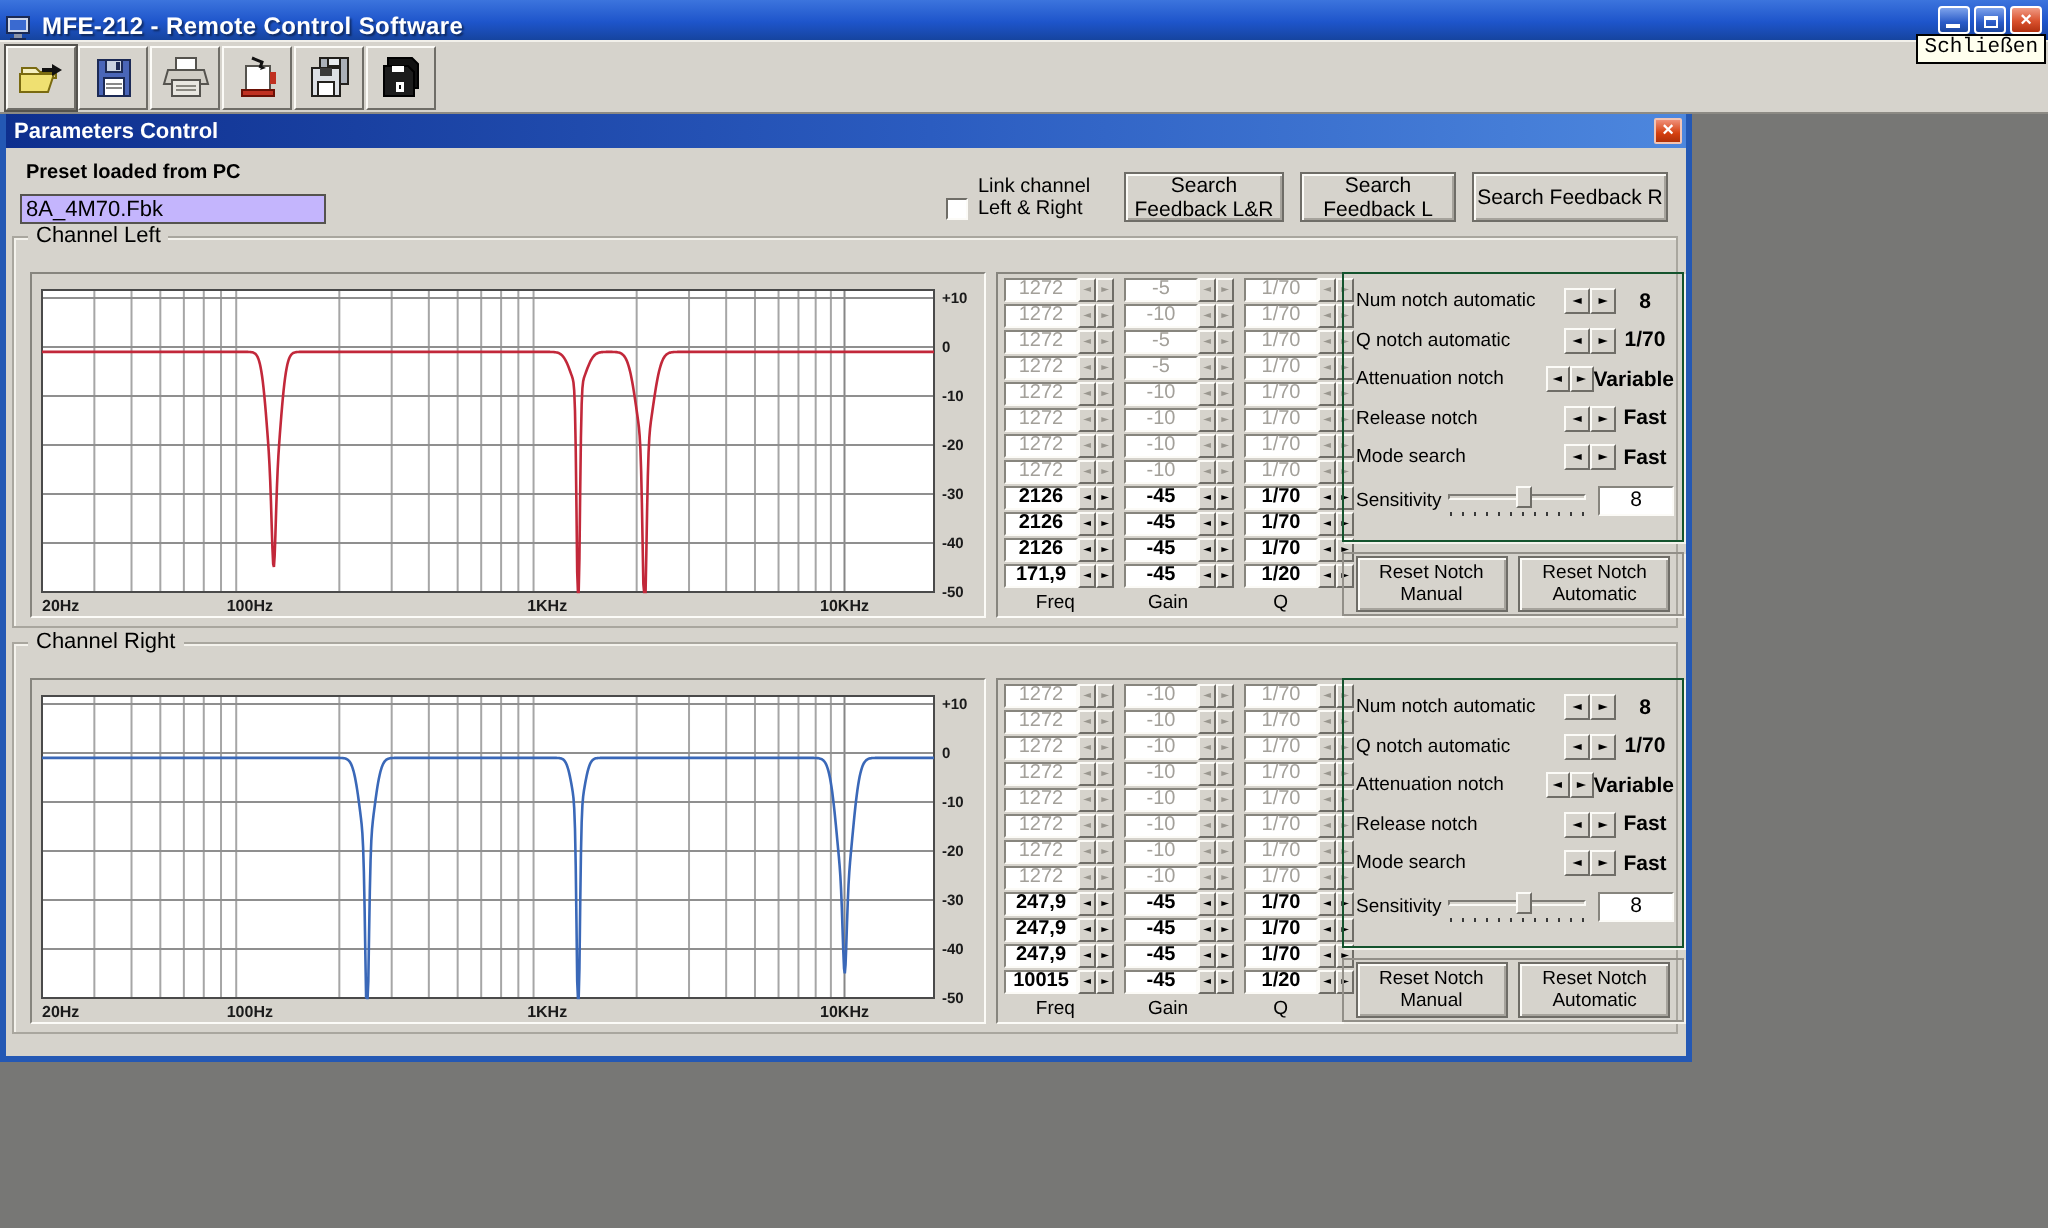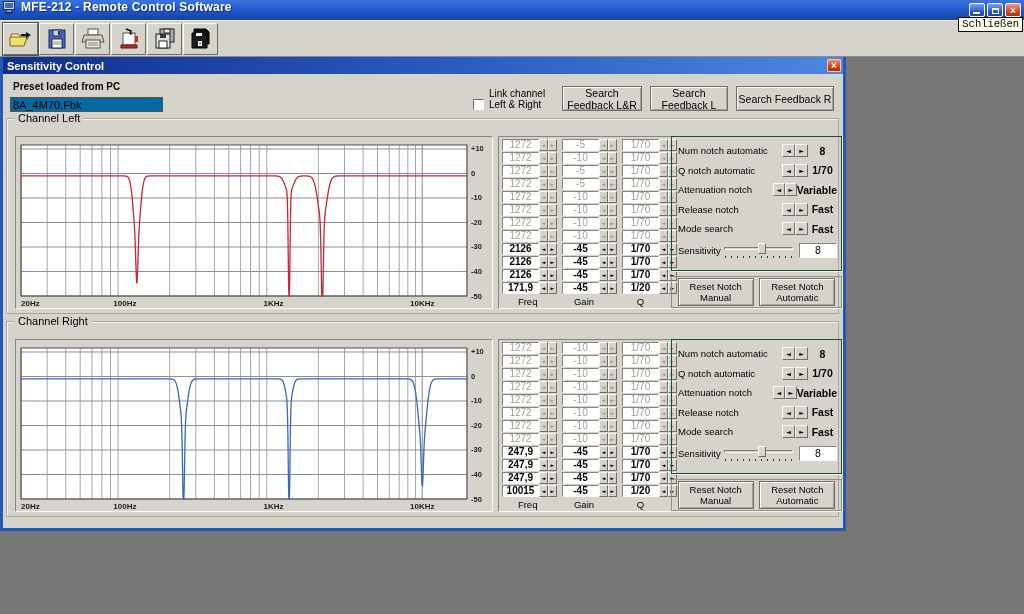--- a/index.html
+++ b/index.html
@@ -2,21 +2,21 @@
 <html><head>
 <meta charset="utf-8">
 <style>
   * { margin:0; padding:0; box-sizing:border-box; }
   html,body { width:1024px; height:614px; overflow:hidden; }
   body { background:#777775; font-family:"Liberation Sans", sans-serif; position:relative; }
 
   
   .titlebar { position:absolute; left:0; top:0; width:1024px; height:20px;
     background:linear-gradient(180deg,#3c74dd 0%, #1e55cb 55%, #16449f 100%);
-    display:flex; align-items:flex-start; padding-left:3px; }
+    display:flex; align-items:flex-end; padding-left:3px; }
   .app-icon { width:14px; height:12px; margin-right:4px; display:inline-block; }
   .title-text { color:#fff; font-size:12px; font-weight:bold; letter-spacing:.2px;
     text-shadow:1px 1px 1px rgba(0,0,0,.45); white-space:nowrap; }
   .win-btns { position:absolute; right:3px; top:3px; display:flex; gap:2px; }
   .wbtn { width:16px; height:14px; border:1px solid #fff; border-radius:2px;
     background:linear-gradient(180deg,#7ea3ec,#2a5bc8 60%,#1c479f);
     color:#fff; font-size:9px; text-align:center; position:relative; cursor:pointer; }
   .wbtn.close { background:linear-gradient(180deg,#f09a84,#d9512d 55%,#b23110); }
   .glyph-min { position:absolute; left:3px; bottom:2px; width:7px; height:2px; background:#fff; }
   .glyph-x { position:absolute; left:0; top:0; width:100%; line-height:13px; font-weight:bold; font-size:10px; }
@@ -39,21 +39,21 @@
   .dlg-titlebar { position:relative; height:17px;
     background:linear-gradient(90deg,#0e2f8e 0%, #2b5cc0 55%, #4d87de 100%);
     display:flex; align-items:center; padding-left:4px; cursor:default; }
   .dlg-title { color:#fff; font-size:11px; font-weight:bold; }
   .dlg-close { position:absolute; right:2px; top:2px; width:14px; height:13px; border:1px solid #f2c4b4; border-radius:1px;
     background:linear-gradient(180deg,#ef8f78,#d5400f 60%,#b03008); color:#fff; font-size:10px; font-weight:bold;
     text-align:center; line-height:11px; cursor:pointer; }
   .dlg-body { position:relative; height:454px; background:#d6d3cc; }
 
   .preset-label { position:absolute; left:10px; top:7px; font-size:10px; font-weight:bold; color:#000; }
-  .preset-box { position:absolute; left:7px; top:23px; width:153px; height:15px; background:#0369a1;
+  .preset-box { position:absolute; left:7px; top:23px; width:153px; height:15px; background:#c4b5fd;
     border:1px solid #55534e; font-size:11px; padding:1px 2px; color:#000; }
 
   .link-check { position:absolute; left:470px; top:14px; display:flex; gap:5px; cursor:pointer;align-items:flex-end; }
   .cbox { width:11px; height:11px; background:#fff; margin-top:4px;
     border:1px solid; border-color:#6f6d67 #fcfbf7 #fcfbf7 #6f6d67; }
   .cbl { font-size:10px; line-height:11px; color:#000; }
 
   .btn3d { background:#d6d3cc; border:1px solid #6f6d67;
     box-shadow:inset 1px 1px 0 #fcfbf7, inset -1px -1px 0 #a6a39c;
     font-family:"Liberation Sans", sans-serif; font-size:10.5px; color:#000; cursor:pointer; }
@@ -190,21 +190,21 @@
         <path d="M4 6 h12 l3 3 v12 H4 z" fill="#1c1c1c" stroke="#000"></path>
         <rect x="8" y="6" width="6" height="3" fill="#fff"></rect>
         <rect x="10" y="14" width="4" height="5" fill="#fff"></rect>
         <rect x="11.5" y="15.5" width="1" height="2" fill="#111"></rect>
       </svg>
     </button>
   </div>
 
   <div class="dialog">
     <div class="dlg-titlebar">
-      <span class="dlg-title">Sensitivity Control</span>
+      <span class="dlg-title">Parameters Control</span>
       <div class="dlg-close">×</div>
     </div>
     <div class="dlg-body">
 
       <div class="preset-label">Preset loaded from PC</div>
       <div class="preset-box">8A_4M70.Fbk</div>
 
       <div class="link-check">
         <span class="cbox"></span>
         <span class="cbl">

